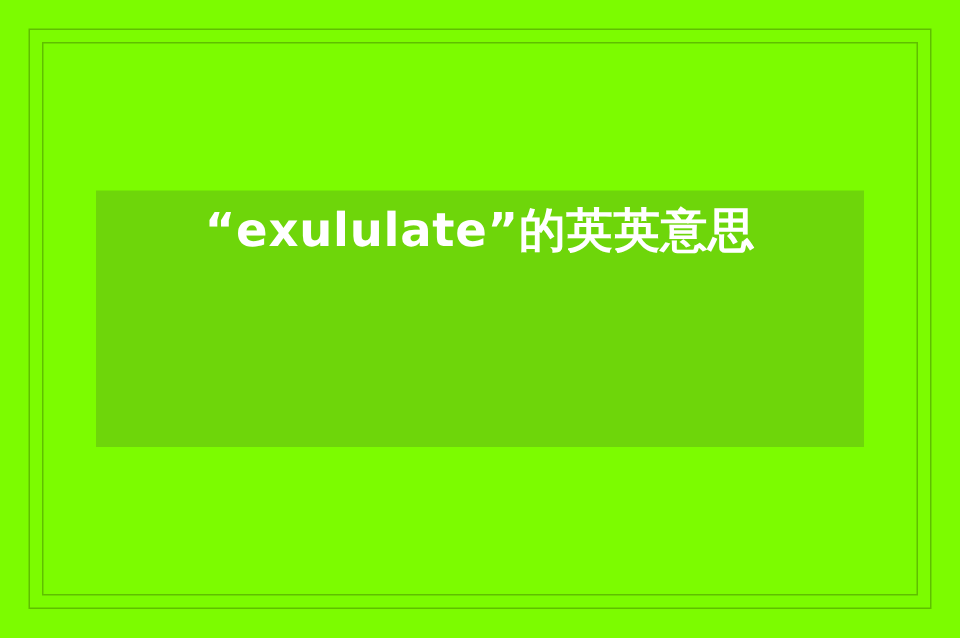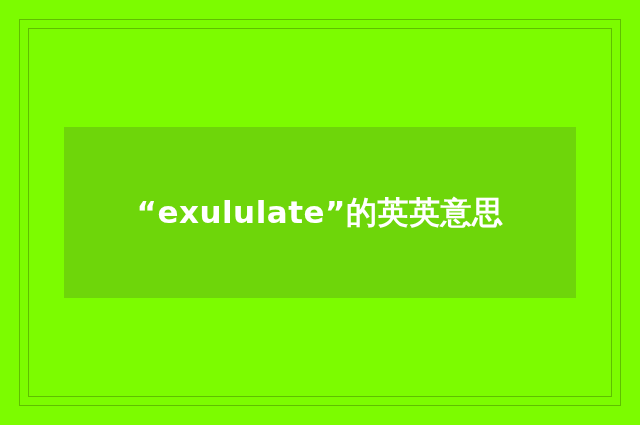--- a/index.html
+++ b/index.html
@@ -39,21 +39,21 @@
     box-sizing: border-box;
   }
   .title-plate {
     position: absolute;
     left: 64px;
     top: 127px;
     width: 512px;
     height: 171px;
     background: #6ed60a;
     display: flex;
-    align-items: center;
+    align-items: flex-start;
     justify-content: center;
     box-sizing: border-box;
     padding: 0 30px;
   }
   .title-text {
     font-family: "DejaVu Sans", "Liberation Sans", sans-serif;
     font-size: 31px;
     font-weight: bold;
     color: #ffffff;
     line-height: 1.75;

